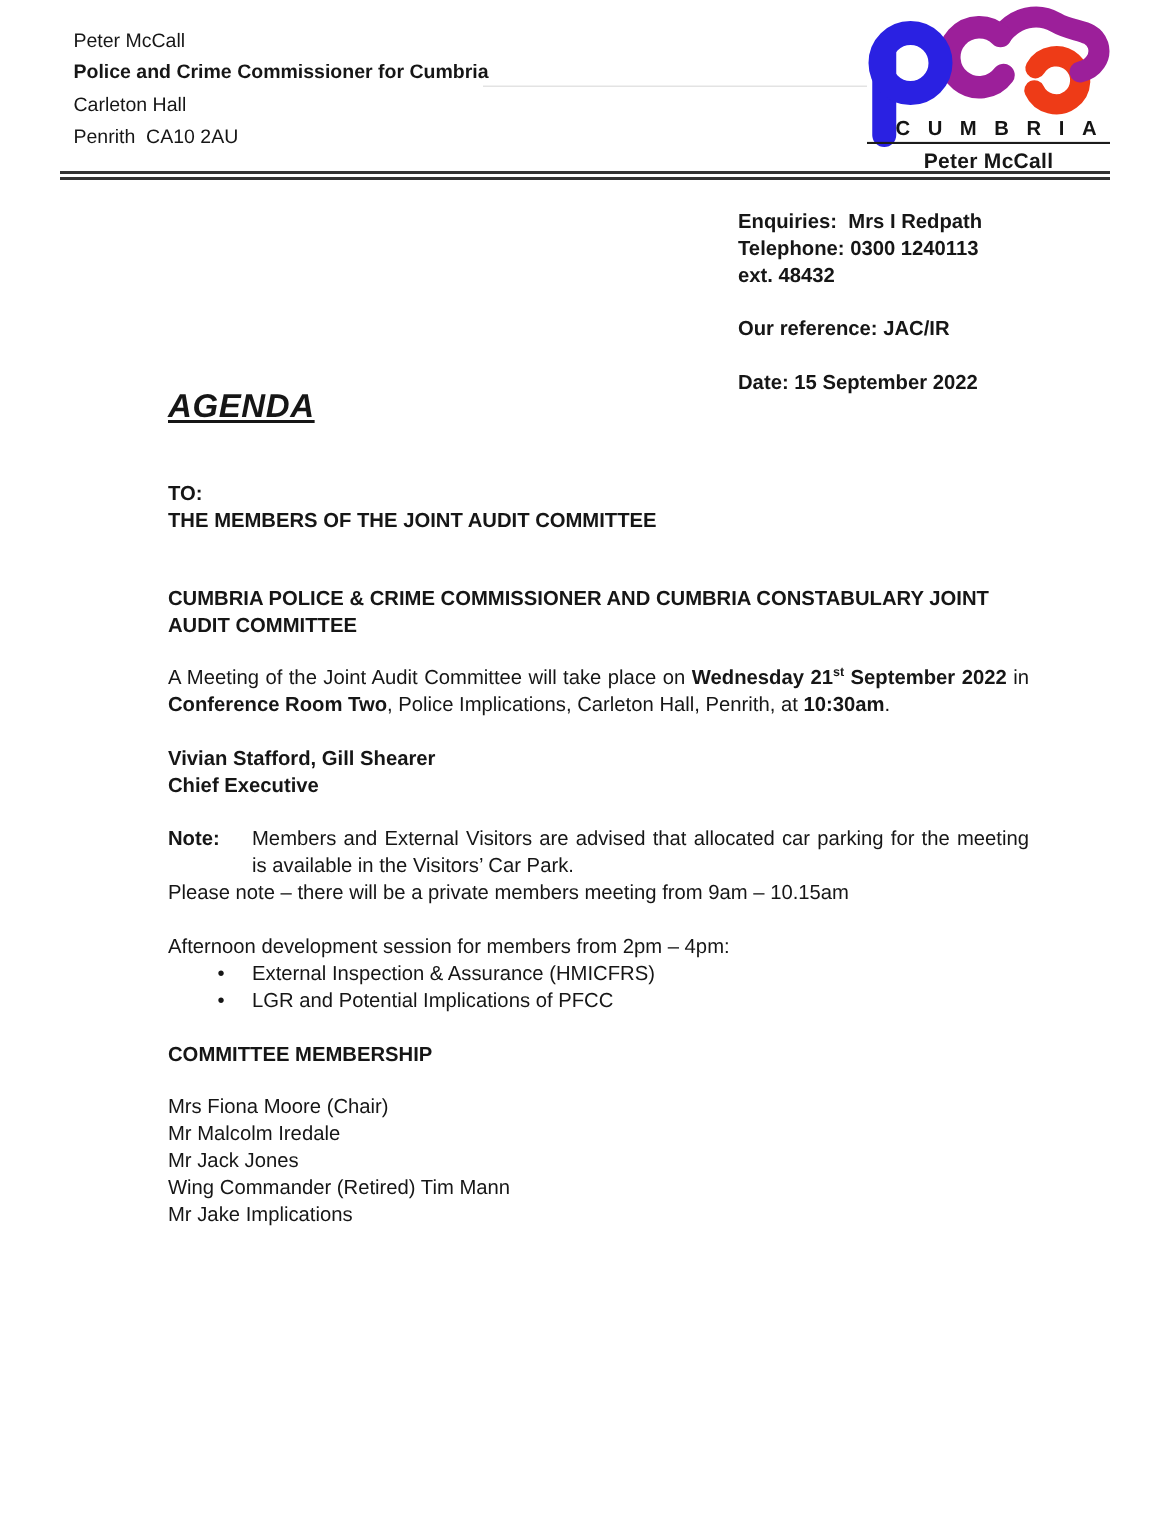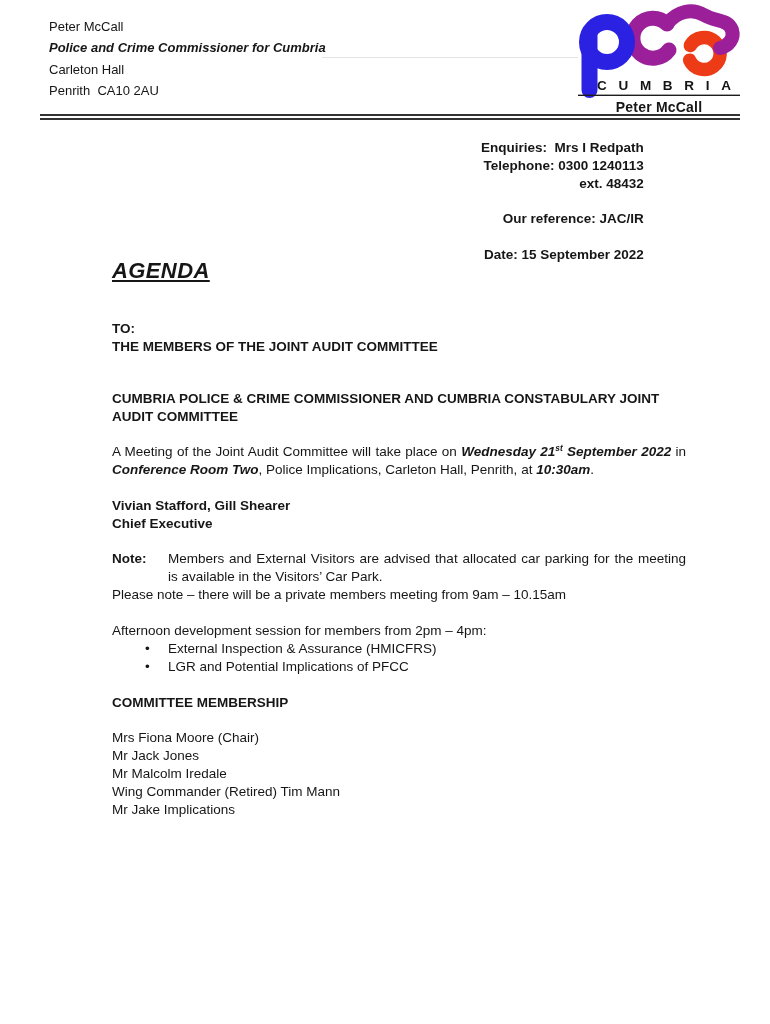--- a/index.html
+++ b/index.html
@@ -1,42 +1,42 @@
 <!DOCTYPE html>
 <html><head>
 <meta charset="utf-8">
 <style>
   html,body { margin:0; padding:0; background:#fff; }
   .page {
     position:relative; width:770px; height:1016px; background:#ffffff;
     font-family:"Liberation Sans","DejaVu Sans",sans-serif;
     color:#161616; overflow:hidden;
   }
-  .b { font-weight:700;font-style:italic; }
+  .b { font-weight:700; }
   .pre { white-space:pre; }
 
   
   .sender { position:absolute; left:49px; top:16px; font-size:13px; line-height:21.4px; }
 
   
   .faint-line { position:absolute; left:322px; top:57px; width:256px; height:1px; background:#e3e3e3; }
 
   
   .logo { position:absolute; left:578px; top:6px; width:162px; }
   .logo svg { display:block; overflow:visible; }
   .logo-person { font-weight:700; font-size:14px; text-align:center; margin-top:1px; letter-spacing:0.2px; }
 
   
   .double-rule {
     position:absolute; left:40px; top:114px; width:700px; height:2px;
     border-top:2.2px solid #333333; border-bottom:2.2px solid #333333;
   }
 
   
-  .meta { position:absolute; left:481px; top:139px; font-size:13.5px; font-weight:700; line-height:17.8px;text-align:right; }
+  .meta { position:absolute; left:492px; top:139px; font-size:13.5px; font-weight:700; line-height:17.8px; }
   .meta .gap { margin-top:17.8px; }
 
   
   .body-col { position:absolute; left:112px; top:262px; width:574px; font-size:13.5px; line-height:18px; }
   .title {
     display:inline-block; font-size:22px; font-weight:700; font-style:italic;
     text-decoration:underline; letter-spacing:0.4px; margin:0 0 0 0;
   }
   .after-title { height:37px; }
   .to-row { display:flex; font-weight:700; margin-bottom:34px;flex-direction:column; }
@@ -130,20 +130,20 @@
     </div>
     <div class="bullet-row">
       <span class="glyph">•</span>
       <span>LGR and Potential Implications of PFCC</span>
     </div>
 
     <div class="section-head">COMMITTEE MEMBERSHIP</div>
 
     <div>
       <div class="member">Mrs Fiona Moore (Chair)</div>
+      <div class="member">Mr Malcolm Iredale</div>
       <div class="member">Mr Jack Jones</div>
-      <div class="member">Mr Malcolm Iredale</div>
       <div class="member">Wing Commander (Retired) Tim Mann</div>
       <div class="member">Mr Jake Implications</div>
     </div>
 
   </div>
 </div>
 
 </body></html>

